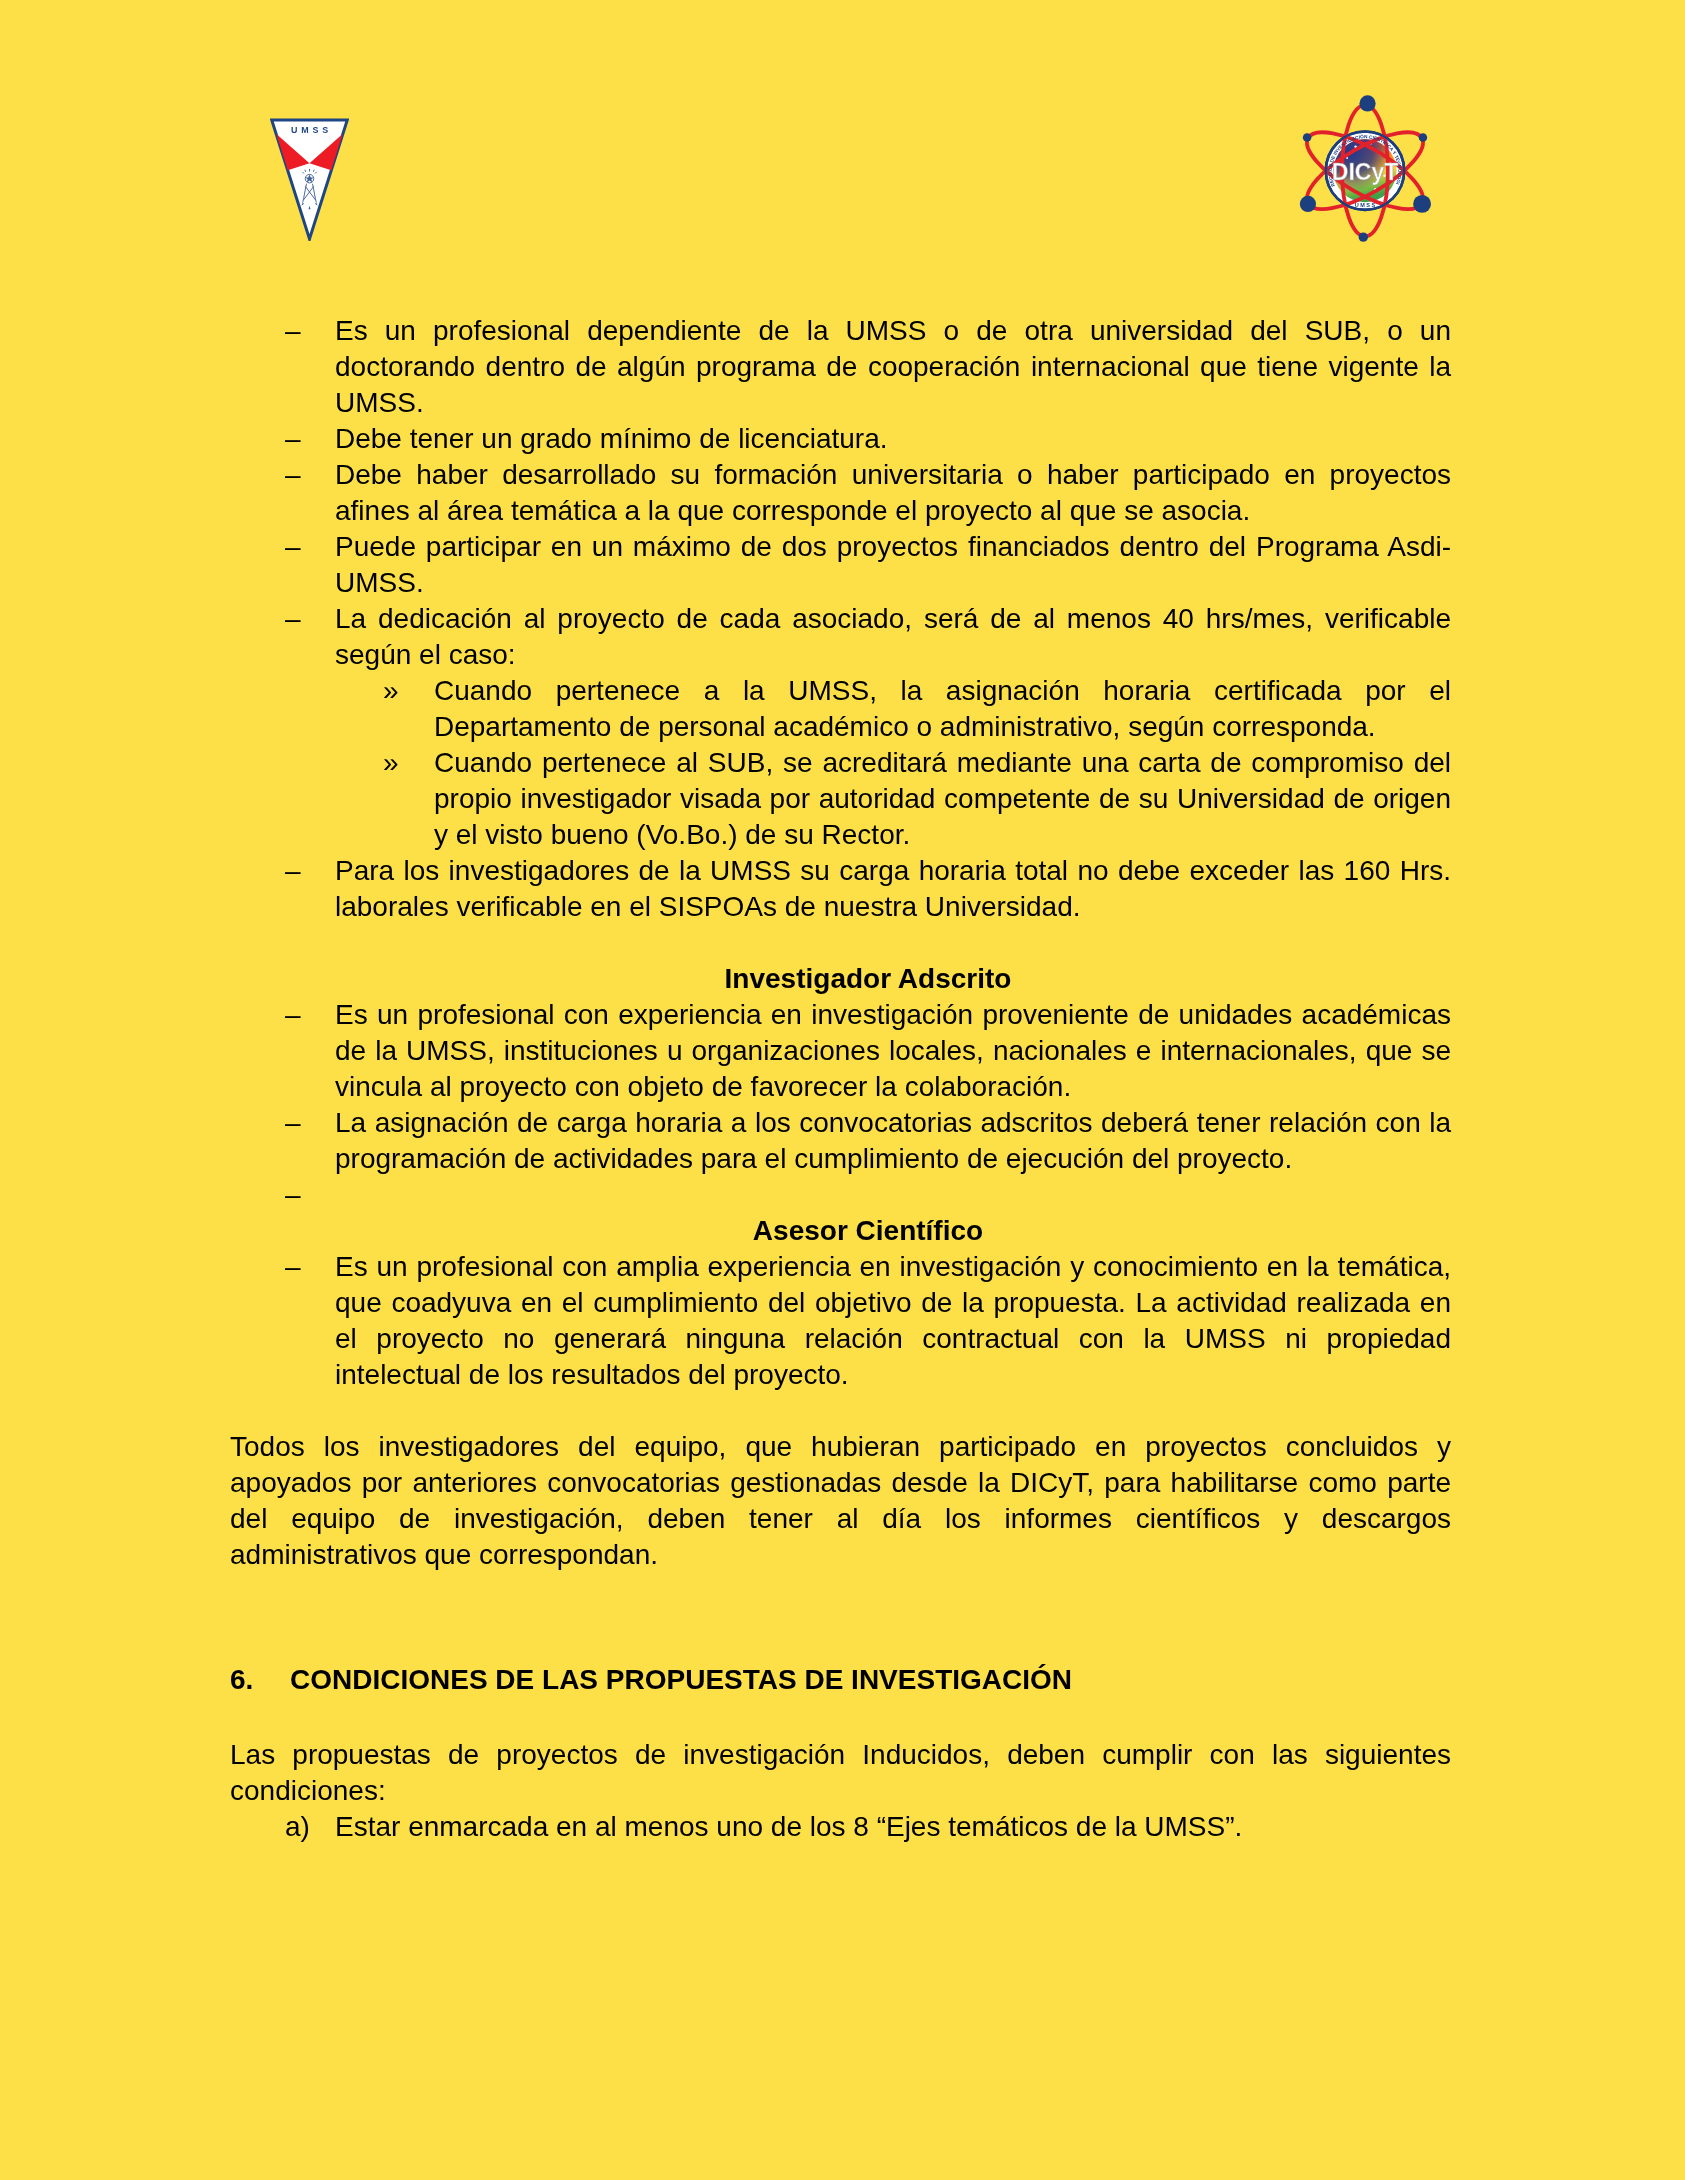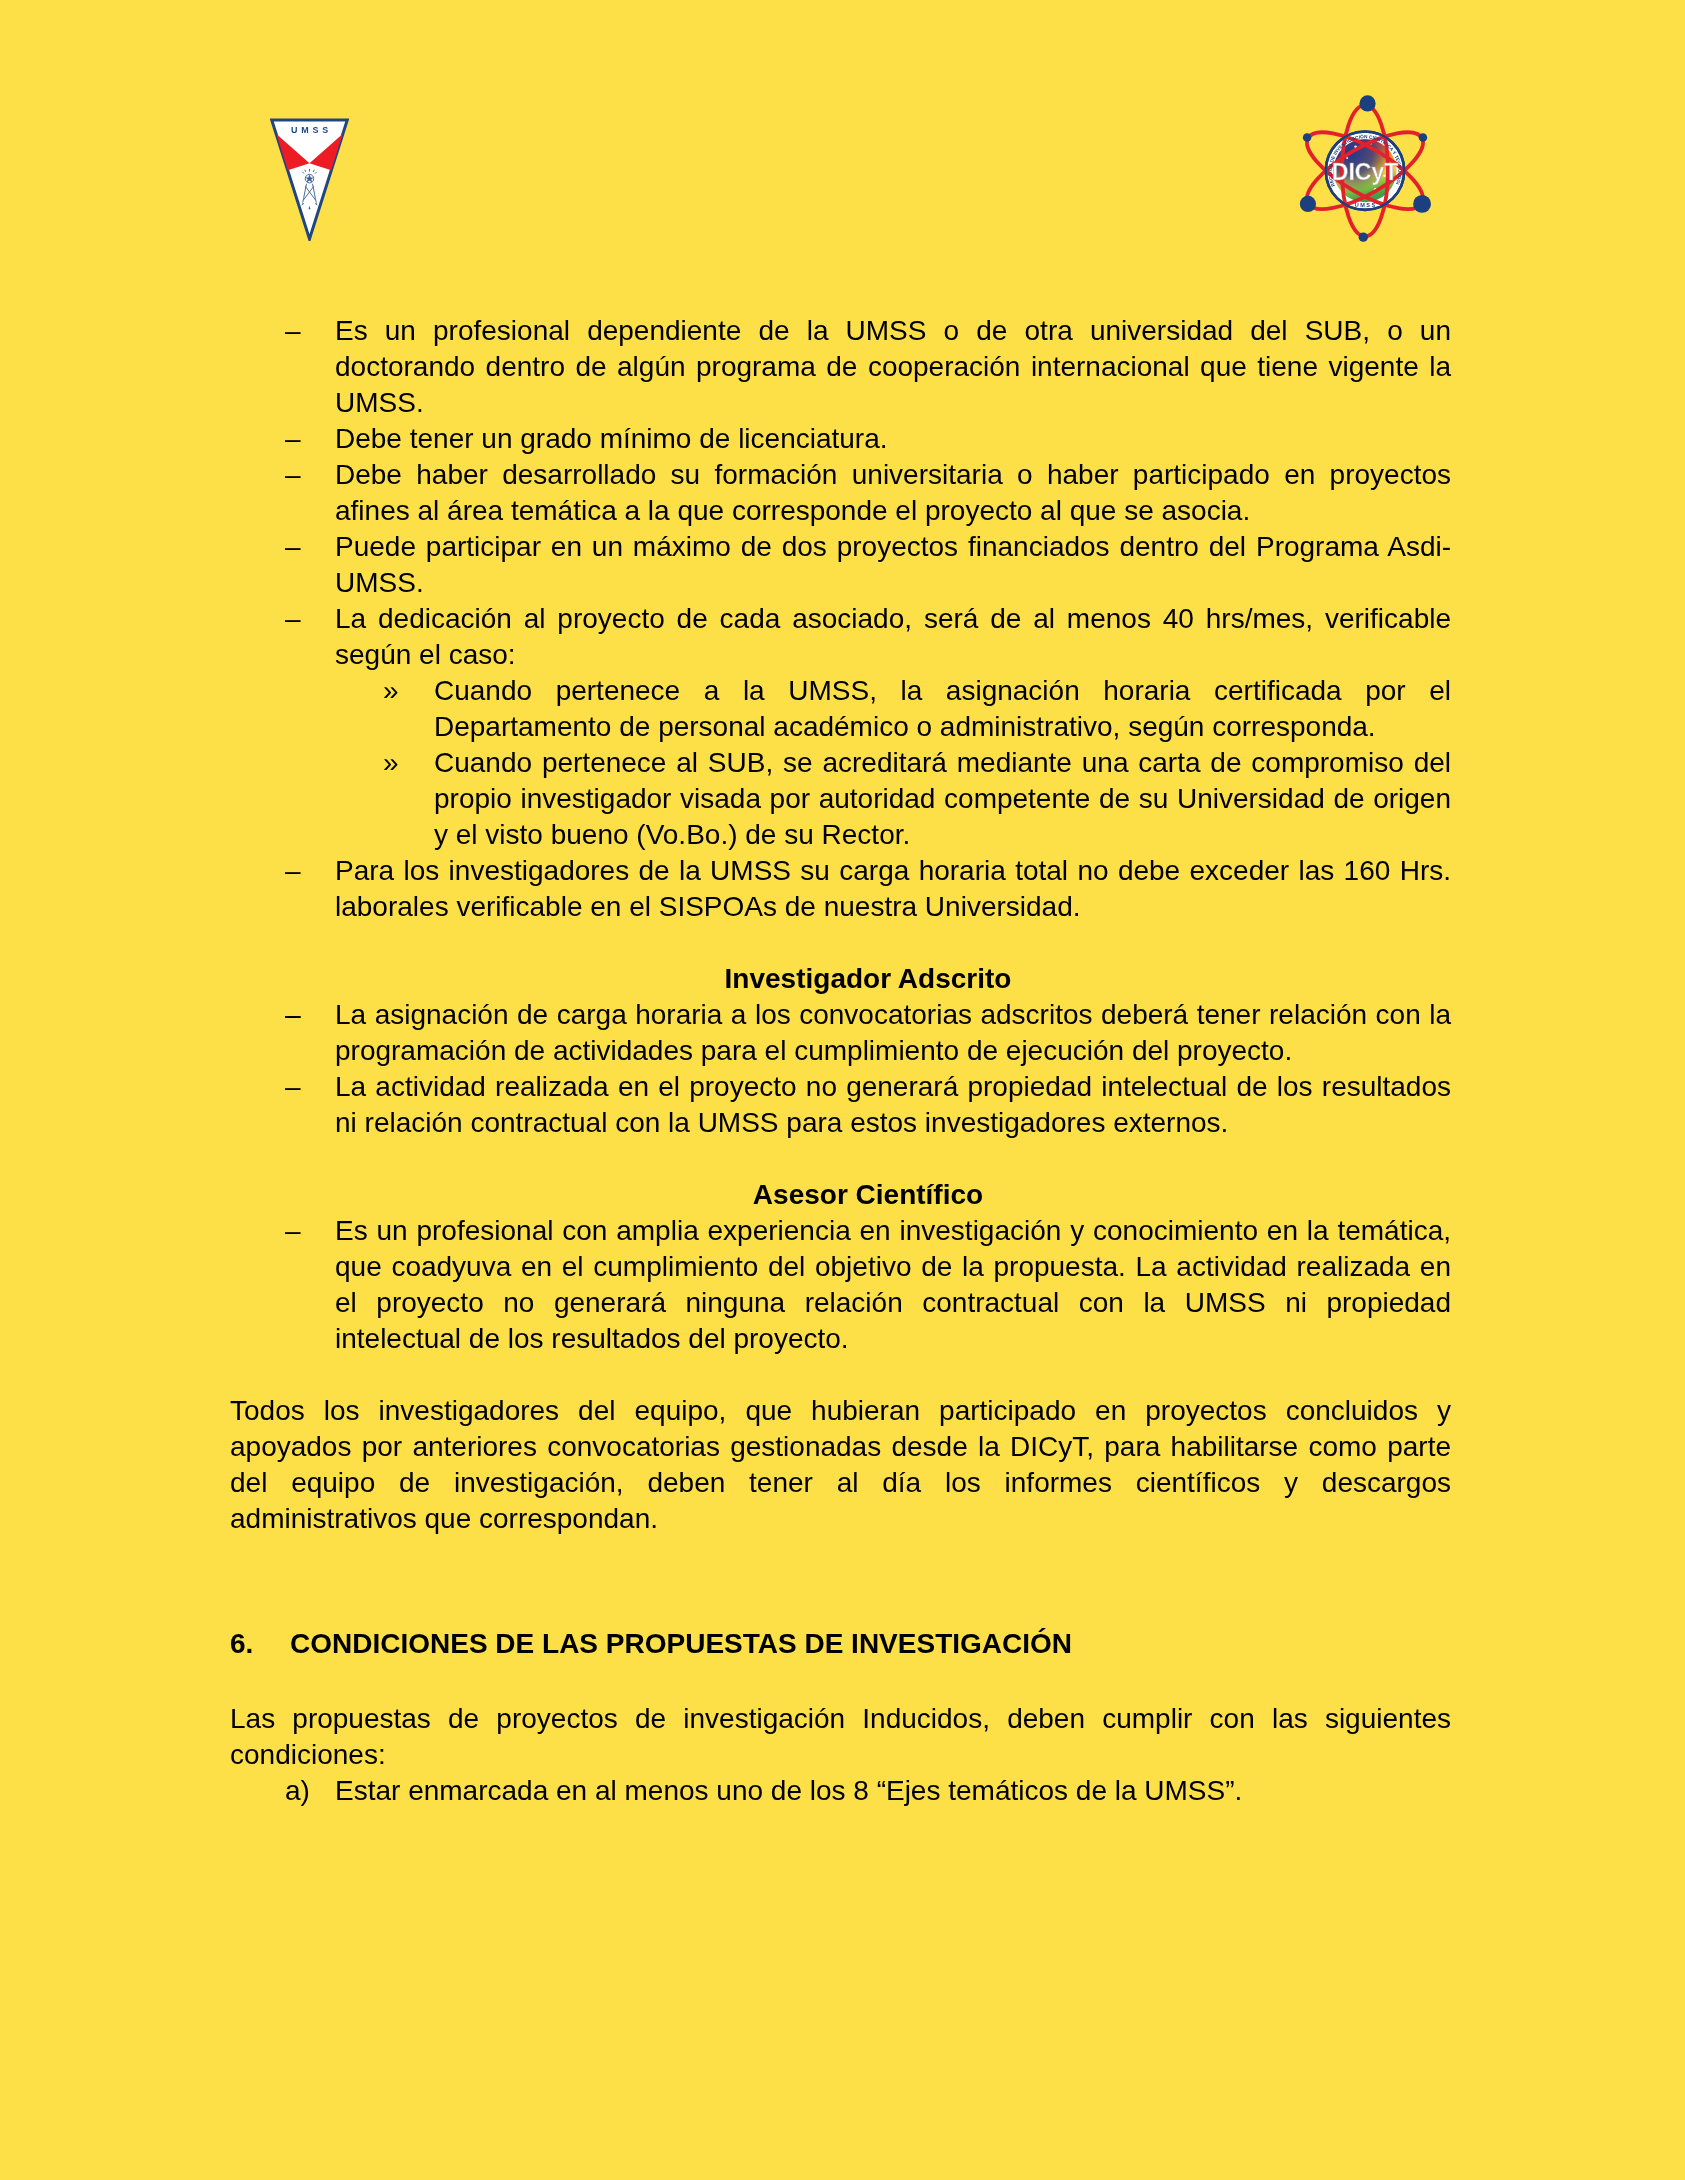--- a/index.html
+++ b/index.html
@@ -145,30 +145,30 @@
 
     <div class="li">
       <span class="marker">–</span>
       <span>Para los investigadores de la UMSS su carga horaria total no debe exceder las 160 Hrs. laborales verificable en el SISPOAs de nuestra Universidad.</span>
     </div>
 
     <div class="subheading">Investigador Adscrito</div>
 
     <div class="li">
       <span class="marker">–</span>
+      <span>Es un profesional con experiencia en investigación proveniente de unidades académicas de la UMSS, instituciones u organizaciones locales, nacionales e internacionales, que se vincula al proyecto con objeto de favorecer la colaboración.</span>
     </div>
 
     <div class="li">
       <span class="marker">–</span>
       <span>La asignación de carga horaria a los convocatorias adscritos deberá tener relación con la programación de actividades para el cumplimiento de ejecución del proyecto.</span>
     </div>
 
     <div class="li">
       <span class="marker">–</span>
-      <span>La actividad realizada en el proyecto no generará propiedad intelectual de los resultados ni relación contractual con la UMSS para estos investigadores externos.</span>
     </div>
 
     <div class="subheading">Asesor Científico</div>
 
     <div class="li">
       <span class="marker">–</span>
       <span>Es un profesional con amplia experiencia en investigación y conocimiento en la temática, que coadyuva en el cumplimiento del objetivo de la propuesta. La actividad realizada en el proyecto no generará ninguna relación contractual con la UMSS ni propiedad intelectual de los resultados del proyecto.</span>
     </div>
 
     <div class="para">Todos los investigadores del equipo, que hubieran participado en proyectos concluidos y apoyados por anteriores convocatorias gestionadas desde la DICyT, para habilitarse como parte del equipo de investigación, deben tener al día los informes científicos y descargos administrativos que correspondan.</div>

